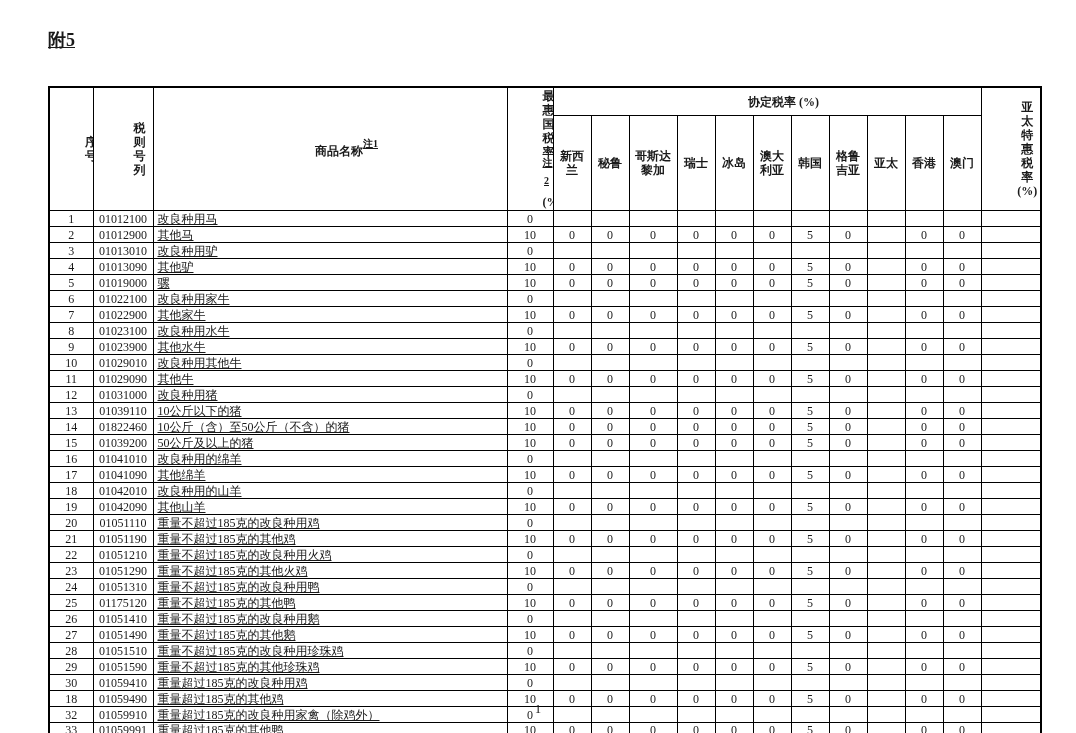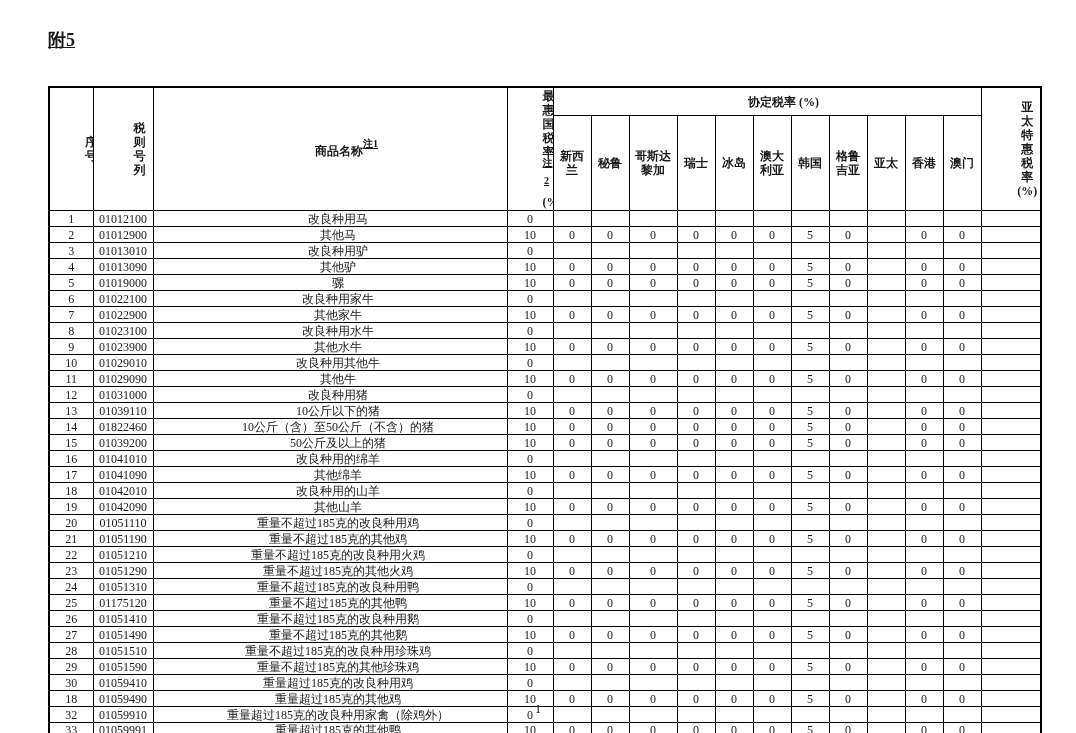--- a/index.html
+++ b/index.html
@@ -66,22 +66,23 @@
     text-decoration: underline;
   }
   tbody td {
     height: 16px;
     font-size: 12px;
     line-height: 14px;
     padding: 0 2px;
     white-space: nowrap;
   }
   tbody td.name-cell {
-    text-align: center;
-    padding-left: 18px;
+    text-align: left;
+    padding-left: 4px;
+    text-decoration: underline;
   }
   .page-number {
     position: absolute;
     left: 0;
     top: 701px;
     width: 100%;
     text-align: center;
     font-size: 13px;
   }
 </style>

